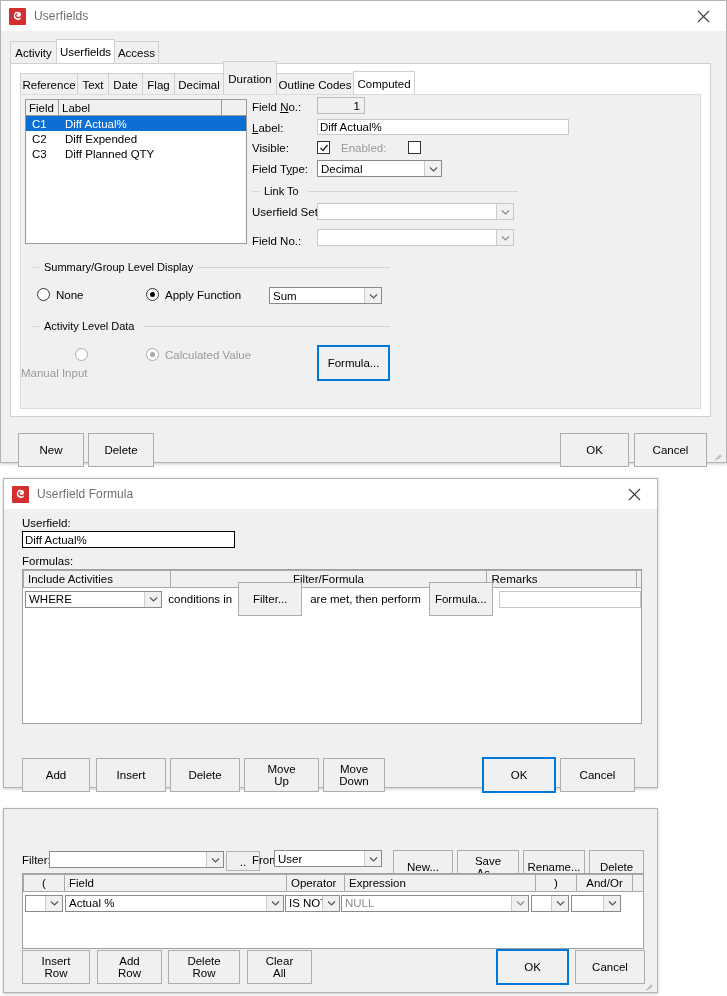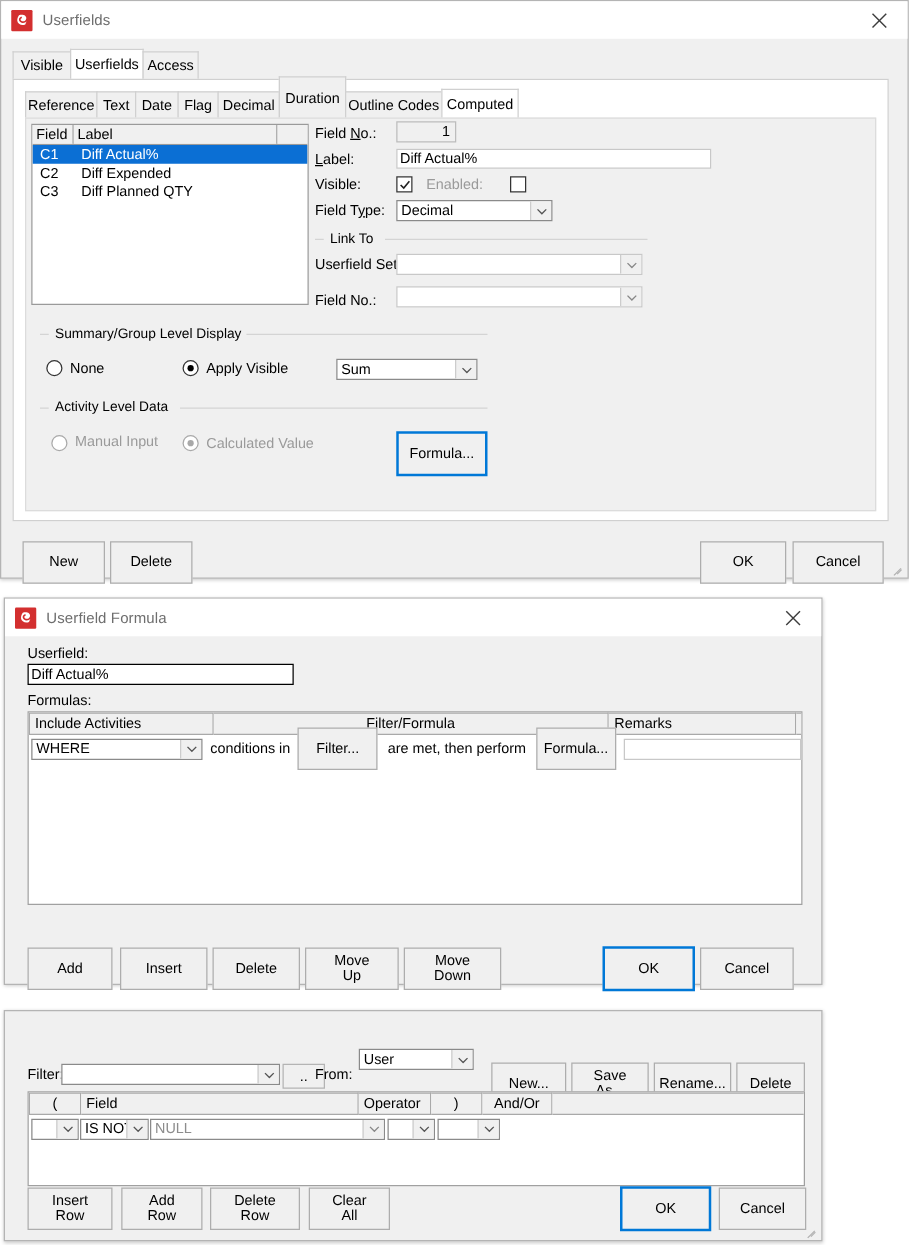--- a/index.html
+++ b/index.html
@@ -199,21 +199,21 @@
     <div class="closebtn">
       <svg width="13" height="13" viewBox="0 0 13 13">
         <line x1="1" y1="1" x2="12" y2="12" stroke="#3d3d3d" stroke-width="1.1"></line>
         <line x1="12" y1="1" x2="1" y2="12" stroke="#3d3d3d" stroke-width="1.1"></line>
       </svg>
     </div>
   </div>
 
   <div class="tabstrip" style="left:9px;top:38px;height:25px;">
     <div class="tab" style="width:47px;height:23px;">
-      <span>Visible</span>
+      <span>Activity</span>
     </div>
     <div class="tab sel" style="width:59px;height:25px;margin-left:-1px;">
       <span>Userfields</span>
     </div>
     <div class="tab" style="width:45px;height:23px;margin-left:-1px;">
       <span>Access</span>
     </div>
   </div>
 
   <div class="panel" style="left:9px;top:62px;width:701px;height:354px;background:#fff;border-color:#d0d0d0;"></div>
@@ -336,39 +336,39 @@
 
   <div style="position:absolute;left:36px;top:287px;display:flex;align-items:center;gap:6px;">
     <span class="radio"></span>
     <span class="lbl">None</span>
   </div>
 
   <div style="position:absolute;left:145px;top:287px;display:flex;align-items:center;gap:6px;">
     <span class="radio">
         <i class="dot"></i>
       </span>
-    <span class="lbl">Apply Visible</span>
+    <span class="lbl">Apply Function</span>
   </div>
 
   <div class="combo" style="position:absolute;left:268px;top:286px;width:113px;height:17px;">
     <span class="cval">Sum</span>
     <span class="carrow">
       <svg width="9" height="6" viewBox="0 0 9 6">
           <polyline points="1,1.5 4.5,5 8,1.5" fill="none" stroke="#555" stroke-width="1.1"></polyline>
         </svg>
     </span>
   </div>
 
   <div class="group" style="left:31px;top:319px;width:358px;height:14px;">
     <div class="gdash"></div>
     <div class="gline" style="left:112px;"></div>
     <div class="gcap">Activity Level Data</div>
   </div>
 
-  <div style="position:absolute;left:40px;top:347px;display:flex;align-items:flex-start;gap:6px;">
+  <div style="position:absolute;left:20px;top:347px;display:flex;align-items:flex-end;gap:6px;flex-direction:column;">
     <span class="radio dis"></span>
     <span class="lbl dis">Manual Input</span>
   </div>
 
   <div style="position:absolute;left:145px;top:347px;display:flex;align-items:center;gap:6px;">
     <span class="radio dis">
         <i class="dot"></i>
       </span>
     <span class="lbl dis">Calculated Value</span>
   </div>
@@ -463,21 +463,21 @@
   </div>
   <div class="btn" style="position:absolute;left:92px;top:279px;width:70px;height:21px;">
     <span>Insert</span>
   </div>
   <div class="btn" style="position:absolute;left:166px;top:279px;width:70px;height:21px;">
     <span>Delete</span>
   </div>
   <div class="btn" style="position:absolute;left:240px;top:279px;width:75px;height:21px;">
     <span>Move Up</span>
   </div>
-  <div class="btn" style="position:absolute;left:319px;top:279px;width:78px;height:21px;">
+  <div class="btn" style="position:absolute;left:319px;top:279px;width:62px;height:21px;">
     <span>Move Down</span>
   </div>
   <div class="btn focus" style="position:absolute;left:478px;top:278px;width:74px;height:23px;">
     <span>OK</span>
   </div>
   <div class="btn" style="position:absolute;left:556px;top:279px;width:75px;height:21px;">
     <span>Cancel</span>
   </div>
 </div>
 
@@ -494,21 +494,21 @@
           <polyline points="1,1.5 4.5,5 8,1.5" fill="none" stroke="#555" stroke-width="1.1"></polyline>
         </svg>
     </span>
   </div>
   <div class="btn" style="position:absolute;left:222px;top:42px;width:15px;height:17px;border-color:#b4b4b4;align-items:flex-end;padding-bottom:2px;">
     <span>..</span>
   </div>
   <div class="lbl" style="position:absolute;left:248px;top:45px;">
     <span>From:</span>
   </div>
-  <div class="combo" style="position:absolute;left:270px;top:30px;width:92px;height:17px;margin-left:13px;">
+  <div class="combo" style="position:absolute;left:270px;top:41px;width:108px;height:17px;">
     <span class="cval">User</span>
     <span class="carrow">
       <svg width="9" height="6" viewBox="0 0 9 6">
           <polyline points="1,1.5 4.5,5 8,1.5" fill="none" stroke="#555" stroke-width="1.1"></polyline>
         </svg>
     </span>
   </div>
 
   <div class="btn" style="position:absolute;left:389px;top:41px;width:60px;height:20px;">
     <span>New...</span>
@@ -521,34 +521,43 @@
   </div>
   <div class="btn" style="position:absolute;left:585px;top:41px;width:55px;height:20px;">
     <span>Delete</span>
   </div>
 
   <div class="grid" style="left:18px;top:64px;width:622px;height:76px;">
     <div class="ghead">
       <div class="gh first ctr" style="width:42px;">(</div>
       <div class="gh" style="width:222px;">Field</div>
       <div class="gh" style="width:58px;">Operator</div>
+      <div class="gh" style="width:191px;">Expression</div>
       <div class="gh ctr" style="width:41px;">)</div>
       <div class="gh ctr" style="width:56px;">And/Or</div>
       <div class="gh" style="flex:1;border-right:none;"></div>
     </div>
 
     <div style="display:flex;align-items:center;height:22px;">
       <div class="combo" style="margin-left:2px;width:38px;height:17px;">
         <span class="cval"></span>
         <span class="carrow">
           <svg width="9" height="6" viewBox="0 0 9 6">
               <polyline points="1,1.5 4.5,5 8,1.5" fill="none" stroke="#555" stroke-width="1.1"></polyline>
             </svg>
         </span>
       </div>
+      <div class="combo" style="margin-left:2px;width:219px;height:17px;">
+        <span class="cval">Actual %</span>
+        <span class="carrow">
+          <svg width="9" height="6" viewBox="0 0 9 6">
+              <polyline points="1,1.5 4.5,5 8,1.5" fill="none" stroke="#555" stroke-width="1.1"></polyline>
+            </svg>
+        </span>
+      </div>
       <div class="combo" style="margin-left:1px;width:55px;height:17px;">
         <span class="cval">IS NOT</span>
         <span class="carrow">
           <svg width="9" height="6" viewBox="0 0 9 6">
               <polyline points="1,1.5 4.5,5 8,1.5" fill="none" stroke="#555" stroke-width="1.1"></polyline>
             </svg>
         </span>
       </div>
       <div class="combo" style="margin-left:1px;width:188px;height:17px;">
         <span class="cval gtext">NULL</span>

